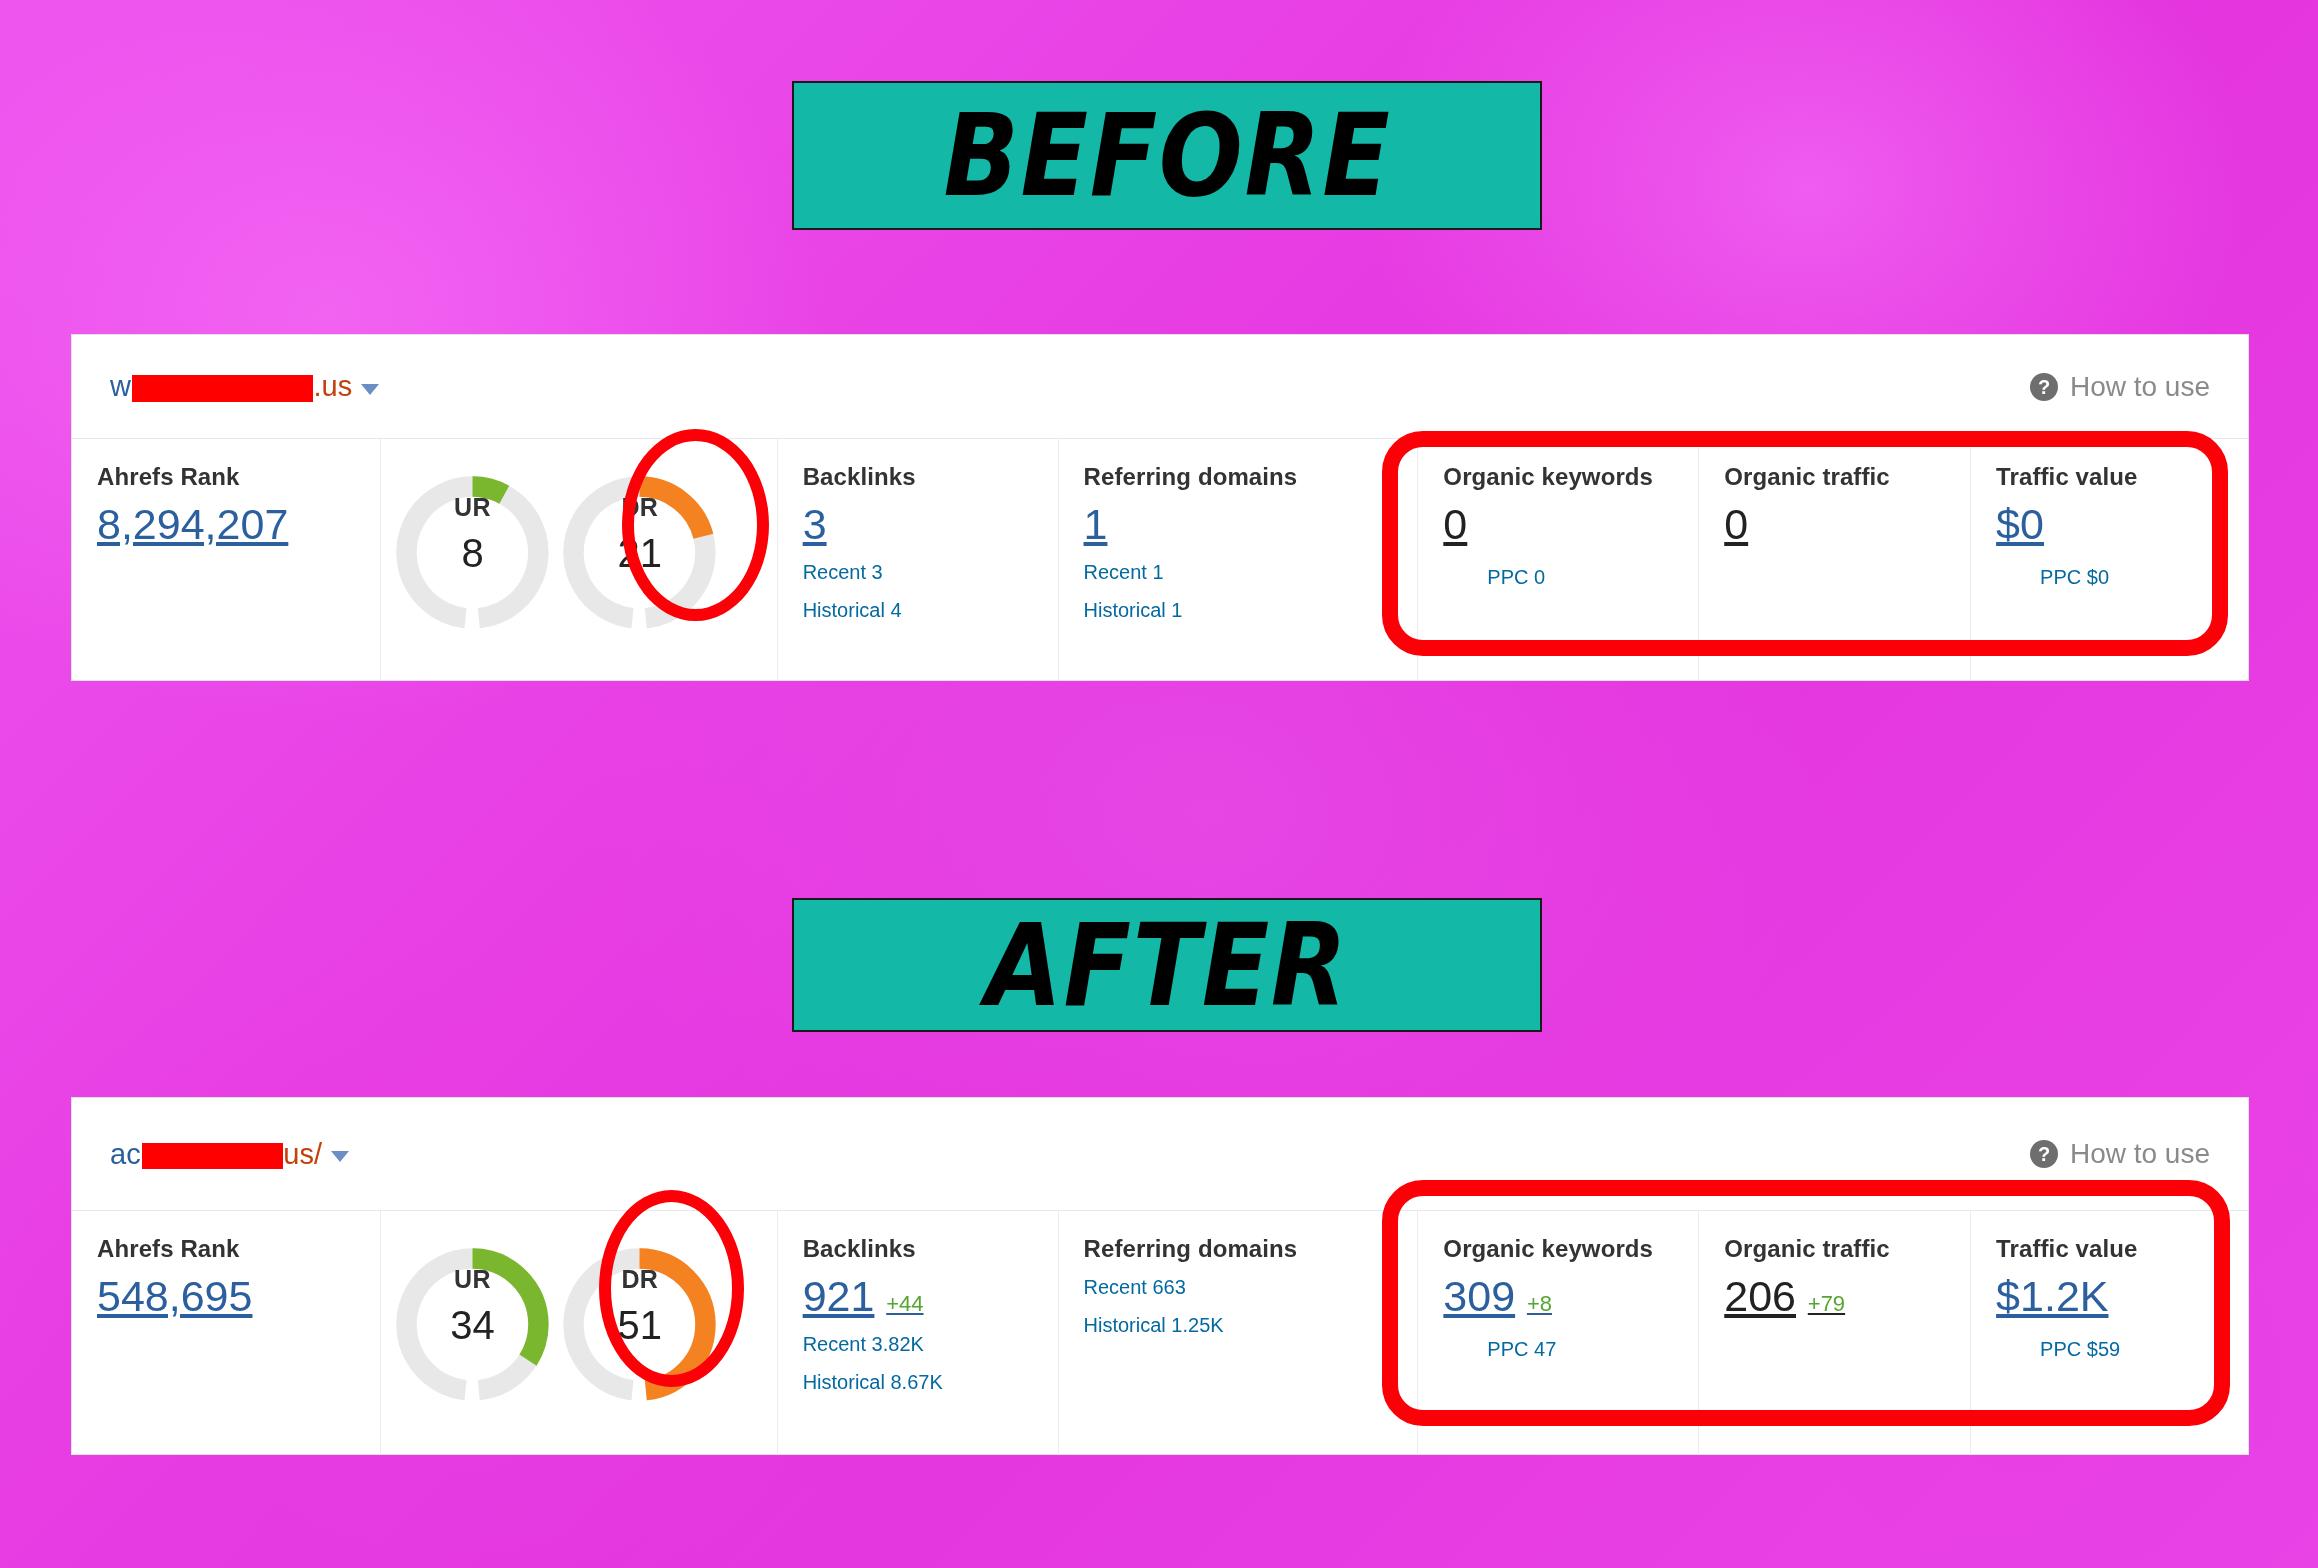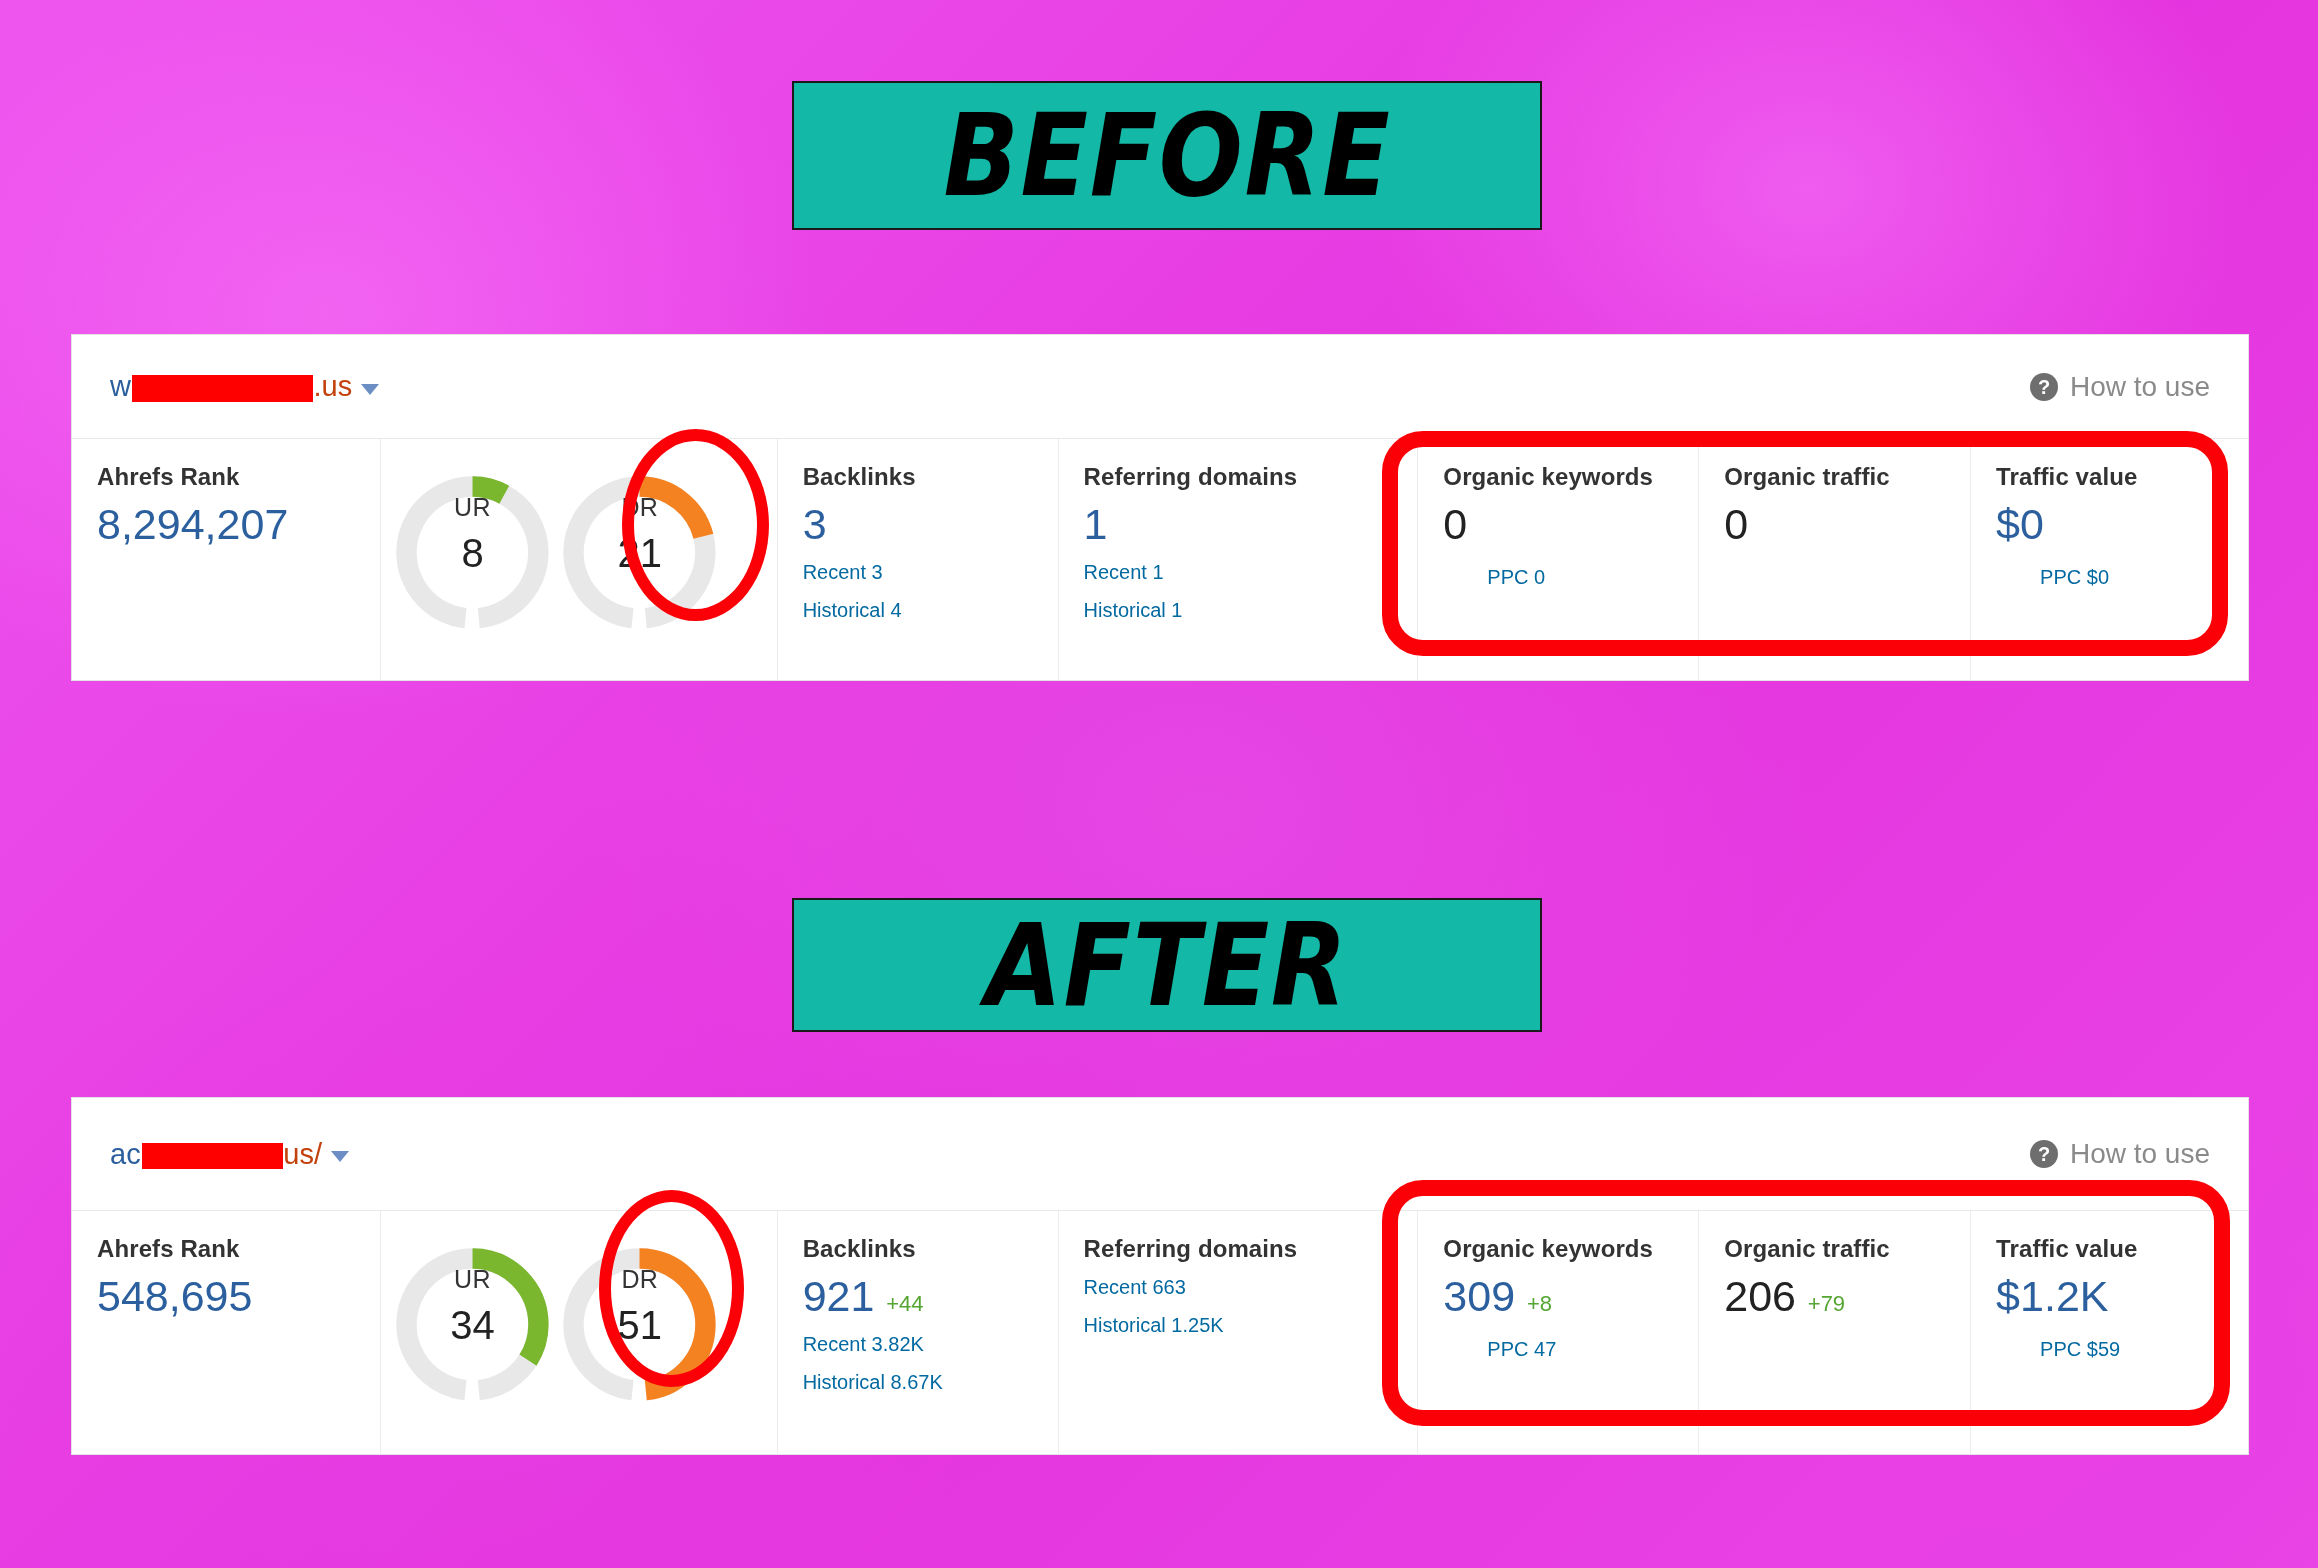--- a/index.html
+++ b/index.html
@@ -159,20 +159,21 @@
   .m-value {
     margin-top: 11.8px;
     font-size: 43px;
     color: #2b5f9e;
     font-weight: 400;
     line-height: 1.05;
     display: flex;
     align-items: baseline;
     gap: 11.8px;
     white-space: nowrap;
+    text-decoration: underline;
   }
   .m-value.dark { color: #222222; }
   .m-delta {
     font-size: 22px;
     color: #55a532;
     font-weight: 400;
   }
   .m-sub {
     margin-top: 10.3px;
     font-size: 20px;
@@ -195,21 +196,21 @@
     width: 157px;
     height: 157px;
   }
   .gauge svg { display: block; width: 157px; height: 157px; }
   .gauge-label {
     position: absolute;
     left: 0; right: 0;
     top: 19px;
     text-align: center;
     font-size: 25px;
-    font-weight: normal;
+    font-weight: bold;
     color: #333;
     letter-spacing: 0.4px;
   }
   .gauge-num {
     position: absolute;
     left: 0; right: 0;
     top: 57px;
     text-align: center;
     font-size: 40px;
     color: #222;

